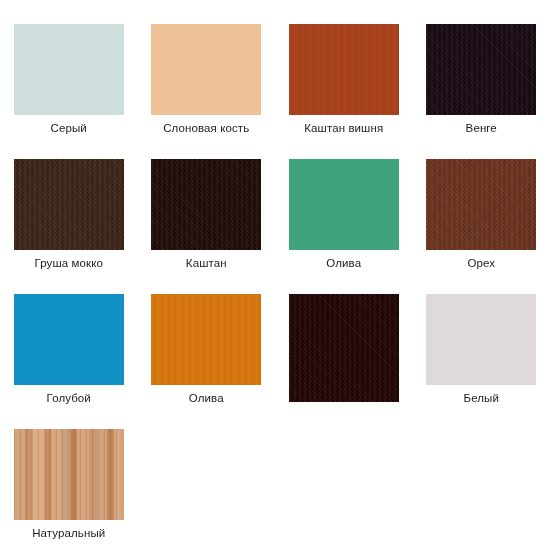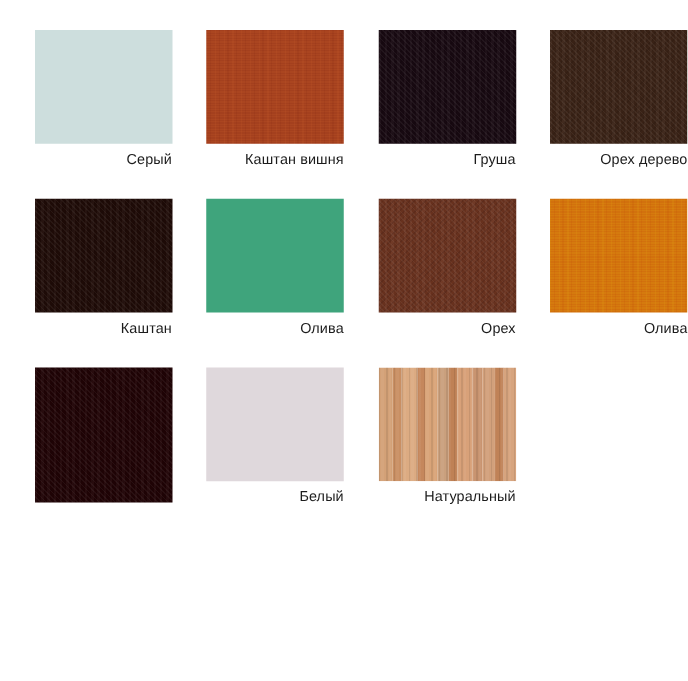--- a/index.html
+++ b/index.html
@@ -21,21 +21,21 @@
     align-content: flex-start;
     padding: 0;
     box-sizing: border-box;
   }
   .swatch-cell {
     width: 137.5px;
     height: 135px;
     box-sizing: border-box;
     display: flex;
     flex-direction: column;
-    align-items: flex-end;
+    align-items: center;
     justify-content: flex-start;
     padding-top: 24px;
   }
   .swatch-chip {
     width: 110px;
     height: 108px;
     position: relative;
     overflow: hidden;
     box-sizing: border-box;
   }
@@ -123,42 +123,50 @@
 </style>
 </head>
 <body>
 
 <div class="palette-grid">
     <div class="swatch-cell">
       <div class="swatch-chip " style="background: rgb(205, 222, 221);"></div>
       <div class="swatch-label">Серый</div>
     </div>
     <div class="swatch-cell">
+      <div class="swatch-chip " style="background: rgb(238, 193, 151);"></div>
+      <div class="swatch-label">Слоновая кость</div>
+    </div>
+    <div class="swatch-cell">
       <div class="swatch-chip tex-grain-v" style="background: rgb(168, 67, 31);"></div>
       <div class="swatch-label">Каштан вишня</div>
     </div>
     <div class="swatch-cell">
       <div class="swatch-chip tex-mottle" style="background: rgb(24, 10, 18);"></div>
-      <div class="swatch-label">Груша</div>
+      <div class="swatch-label">Венге</div>
     </div>
     <div class="swatch-cell">
       <div class="swatch-chip tex-mottle" style="background: rgb(60, 36, 23);"></div>
-      <div class="swatch-label">Орех дерево</div>
+      <div class="swatch-label">Груша мокко</div>
     </div>
     <div class="swatch-cell">
       <div class="swatch-chip tex-mottle" style="background: rgb(32, 12, 8);"></div>
       <div class="swatch-label">Каштан</div>
     </div>
     <div class="swatch-cell">
       <div class="swatch-chip " style="background: rgb(63, 164, 124);"></div>
       <div class="swatch-label">Олива</div>
     </div>
     <div class="swatch-cell">
       <div class="swatch-chip tex-mottle" style="background: rgb(107, 51, 32);"></div>
       <div class="swatch-label">Орех</div>
+    </div>
+    <div class="swatch-cell">
+      <div class="swatch-chip " style="background: rgb(17, 145, 196);"></div>
+      <div class="swatch-label">Голубой</div>
     </div>
     <div class="swatch-cell">
       <div class="swatch-chip tex-grain-v" style="background: rgb(212, 119, 13);"></div>
       <div class="swatch-label">Олива</div>
     </div>
     <div class="swatch-cell">
       <div class="swatch-chip tex-mottle" style="background: rgb(33, 4, 6);"></div>
     </div>
     <div class="swatch-cell">
       <div class="swatch-chip " style="background: rgb(223, 216, 220);"></div>

